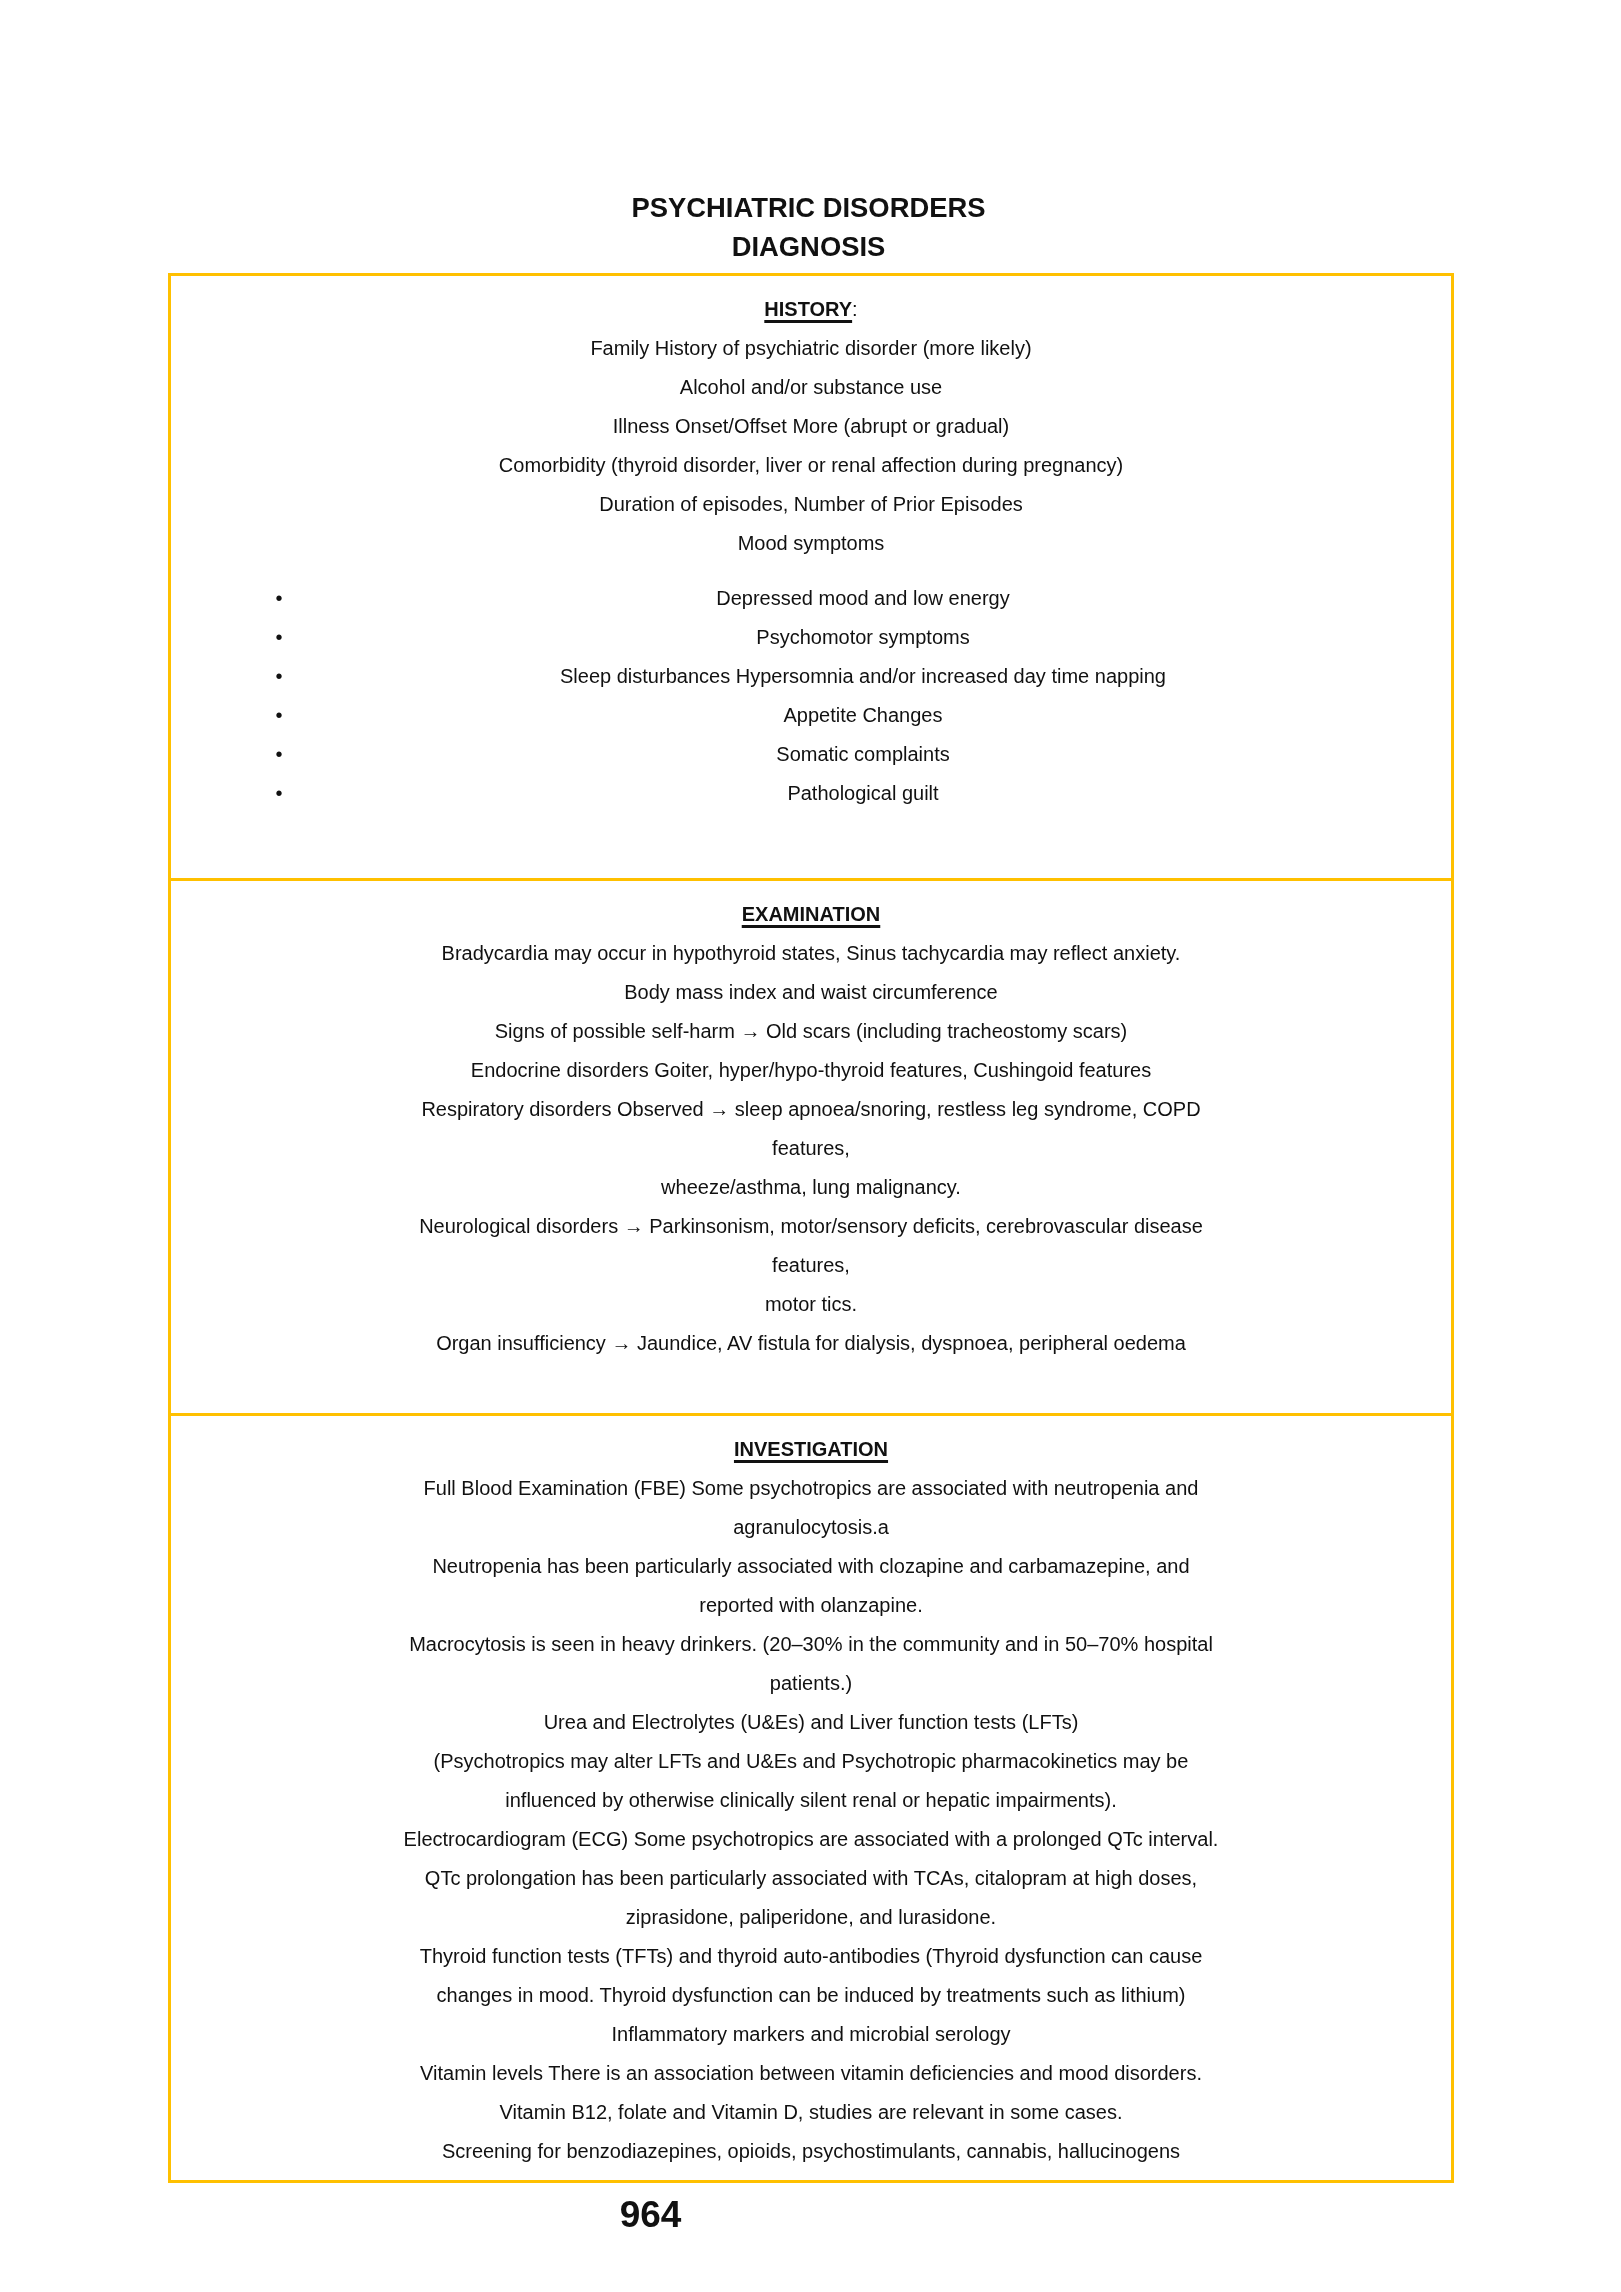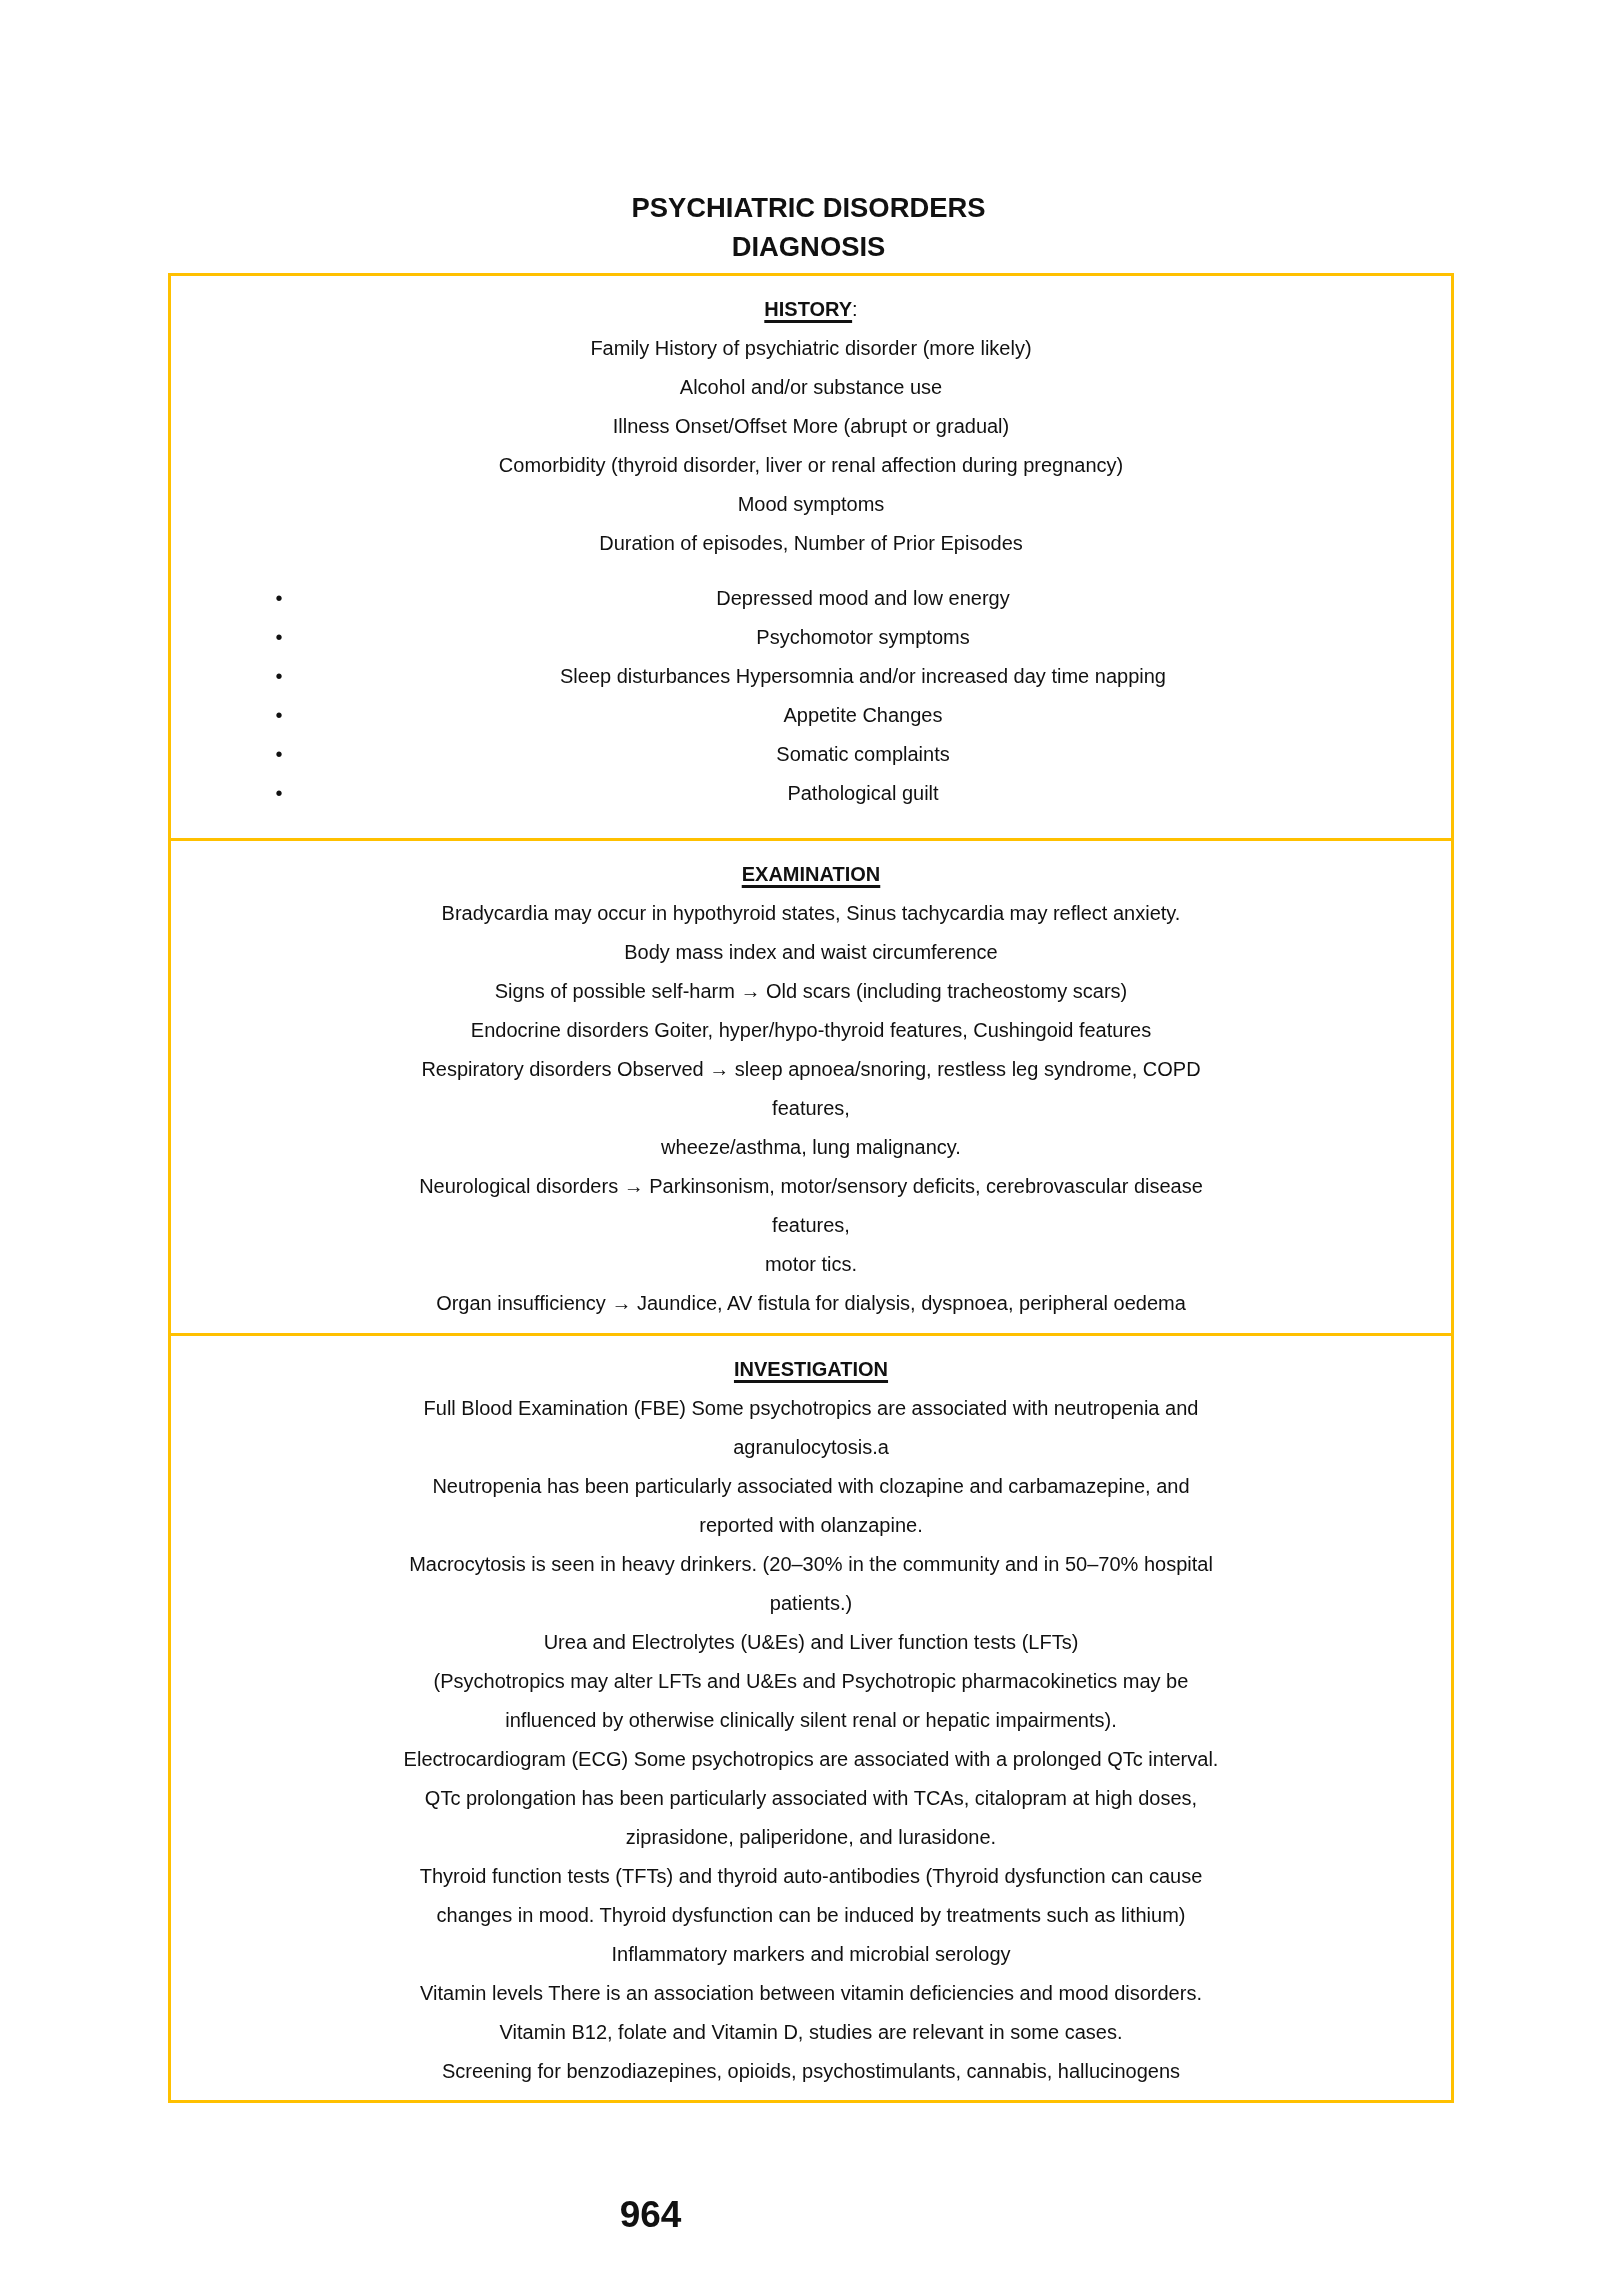--- a/index.html
+++ b/index.html
@@ -1,20 +1,20 @@
 <!DOCTYPE html>
 <html><head>
 <meta charset="utf-8">
 <style>
   html, body { margin:0; padding:0; background:#ffffff; }
   body { width:1621px; height:2293px; position:relative; font-family:"Liberation Sans", sans-serif; color:#111; }
   .title { position:absolute; left:0; width:1617px; text-align:center; font-weight:bold; font-size:27.4px; line-height:39px; top:188px; }
   .box { position:absolute; left:168px; top:273px; width:1280px; border:3.9px solid #FFC000; }
   .section { padding:13.7px 19.6px 9.8px 19.6px; font-size:20px; line-height:39px;text-align:center; }
-  .section + .section { border-top:3.9px solid #FFC000; }
+  .section + .section { border-top:3.9px solid #FFC000;margin-top:40px; }
   .heading { font-weight:bold; text-decoration:underline; text-decoration-thickness:2.9px; text-underline-offset:3.9px; }
   .line { white-space:pre-wrap; }
   ul { margin:16px; padding:0 0 0 104px; list-style:none; }
   li { position:relative; }
   li::before { content:"\2022"; position:absolute; left:-35px; }
   .pagenum { position:absolute; left:0; width:1301px; text-align:center; top:2194px; font-weight:bold; font-size:37px; }
 </style>
 </head>
 <body>
 
@@ -24,22 +24,22 @@
 </div>
 
 <div class="box">
   <div class="section">
     <div><span class="heading">HISTORY</span><span>:</span></div>
     <div id="history-lines">
         <div class="line">Family History of psychiatric disorder (more likely)</div>
         <div class="line">Alcohol and/or substance use</div>
         <div class="line">Illness Onset/Offset More (abrupt or gradual)</div>
         <div class="line">Comorbidity (thyroid disorder, liver or renal affection during pregnancy)</div>
+        <div class="line">Duration of episodes, Number of Prior Episodes</div>
         <div class="line">Mood symptoms</div>
-        <div class="line">Duration of episodes, Number of Prior Episodes</div>
       </div>
     <ul id="history-bullets">
         <li>Depressed mood and low energy</li>
         <li>Psychomotor symptoms</li>
         <li>Sleep disturbances Hypersomnia and/or increased day time napping</li>
         <li>Appetite Changes</li>
         <li>Somatic complaints</li>
         <li>Pathological guilt</li>
       </ul>
   </div>

